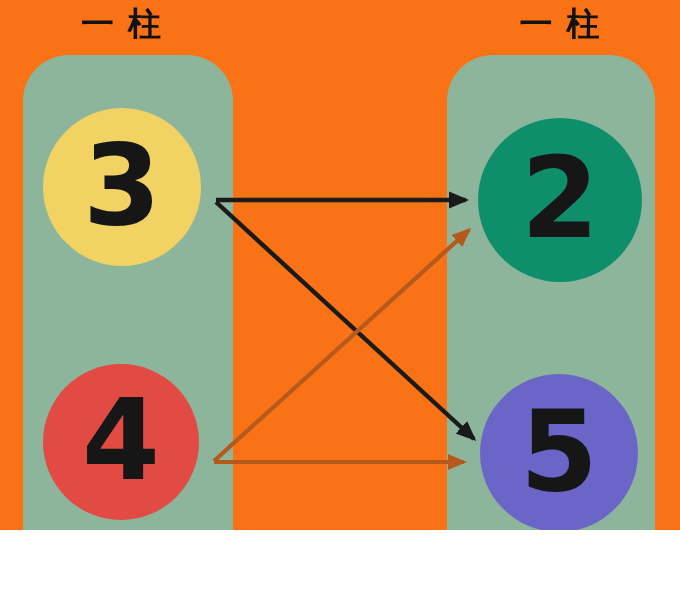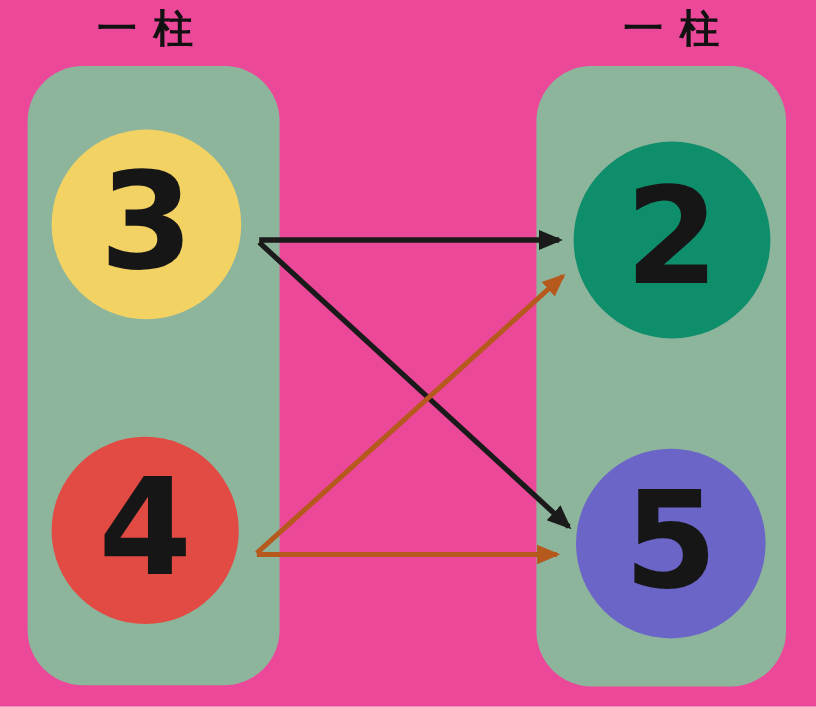--- a/index.html
+++ b/index.html
@@ -4,22 +4,22 @@
 <style>
   html, body {
     margin: 0;
     padding: 0;
     background: #ffffff;
     font-family: "DejaVu Sans", sans-serif;
   }
   .canvas {
     position: relative;
     width: 680px;
-    height: 589px;
-    background: #ec4899;
+    height: 530px;
+    background: #f97316;
     overflow: hidden;
   }
   .col-label {
     position: absolute;
     top: 2px;
     height: 46px;
     text-align: center;
     font-family: "DejaVu Serif", "Liberation Serif", serif;
     font-weight: 700;
     font-size: 33px;

